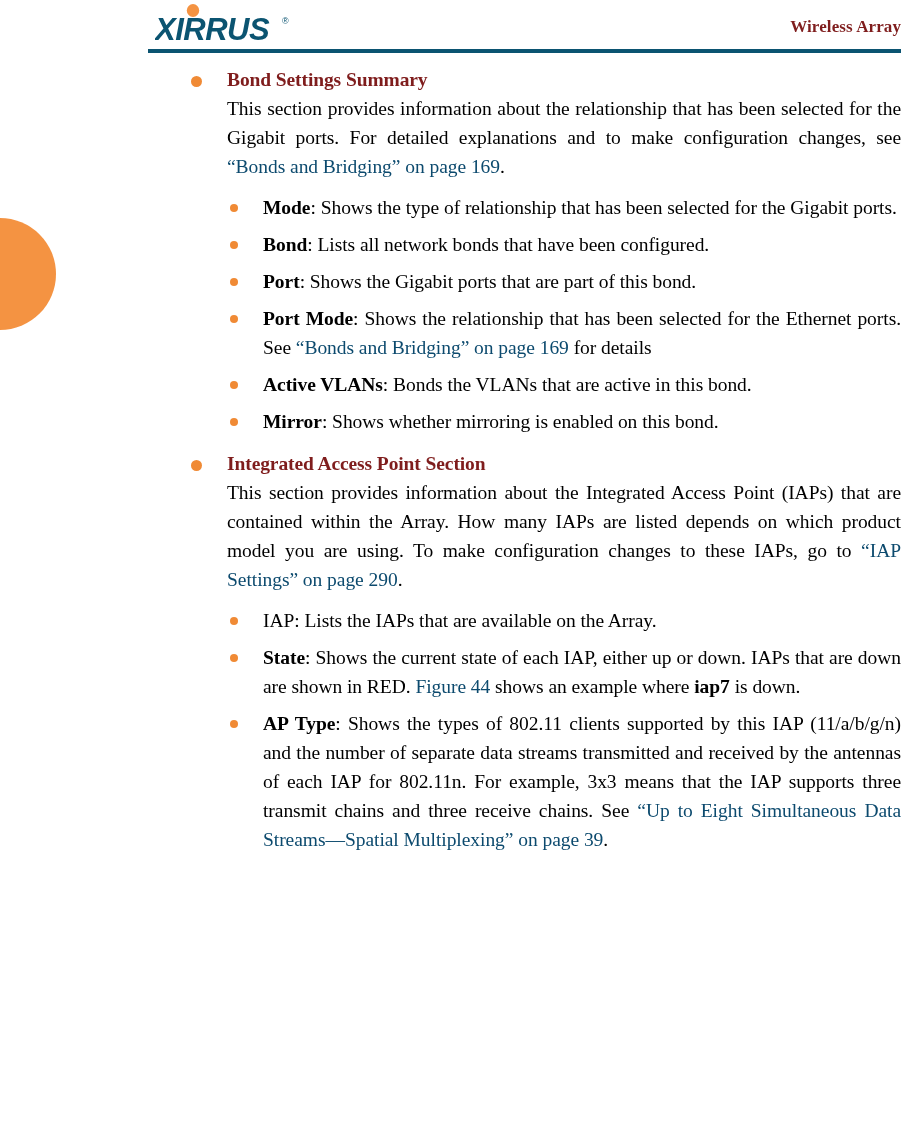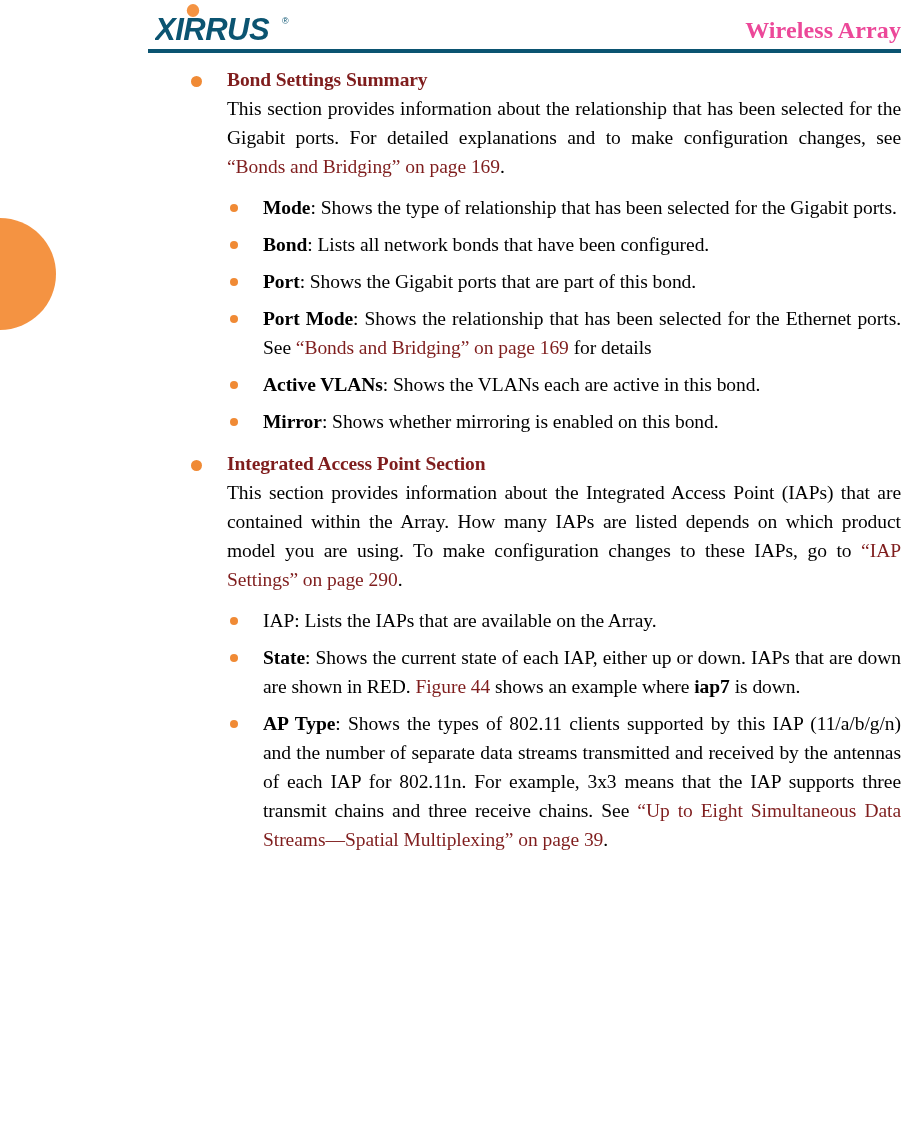--- a/index.html
+++ b/index.html
@@ -41,23 +41,23 @@
     top: 4px;
     width: 180px;
     height: 42px;
   }
   .logo svg { display: block; }
   .header-title {
     position: absolute;
     right: 0px;
     top: 17px;
     font-family: "Liberation Serif", "DejaVu Serif", serif;
-    font-size: 24px;
-    font-weight: 700;
-    color: #ec4899;
+    font-size: 17px;
+    font-weight: 700;
+    color: #7f1d1d;
     letter-spacing: 0.1px;
     white-space: nowrap;
   }
   .header-rule {
     position: absolute;
     left: 148px;
     top: 49px;
     width: 753px;
     height: 4px;
     background: #0B5471;
@@ -124,21 +124,21 @@
     font-size: 19.5px;
     color: #000000;
     line-height: 29px;
     text-align: justify;
     text-justify: inter-word;
     letter-spacing: -0.05px;
   }
   .b2 .txt.nojust { text-align: left; }
 
   b, .bold { font-weight: 700; }
-  .lnk { color: #7f1d1d; }
+  .lnk { color: #0c4a6e; }
 
   
   .footer-rule {
     position: absolute;
     left: 148px;
     top: 1100px;
     width: 753px;
     height: 2px;
     background: #0B5471;
   }
@@ -209,21 +209,21 @@
         <div class="b2">
           <span class="dot2"></span>
           <div class="txt nojust"><b>Port</b><span>: Shows the Gigabit ports that are part of this bond.</span></div>
         </div>
         <div class="b2">
           <span class="dot2"></span>
           <div class="txt"><b>Port Mode</b><span>: Shows the relationship that has been selected for the Ethernet ports. See </span><span class="lnk">“Bonds and Bridging” on page 169</span><span> for details</span></div>
         </div>
         <div class="b2">
           <span class="dot2"></span>
-          <div class="txt nojust"><b>Active VLANs</b><span>: Shows the VLANs each are active in this bond.</span></div>
+          <div class="txt nojust"><b>Active VLANs</b><span>: Bonds the VLANs that are active in this bond.</span></div>
         </div>
         <div class="b2">
           <span class="dot2"></span>
           <div class="txt nojust"><b>Mirror</b><span>: Shows whether mirroring is enabled on this bond.</span></div>
         </div>
       </div>
     </div>
 
     <div class="blk" style="margin-top:14px;font-family:Liberation Serif, serif;">
       <div class="b1">

